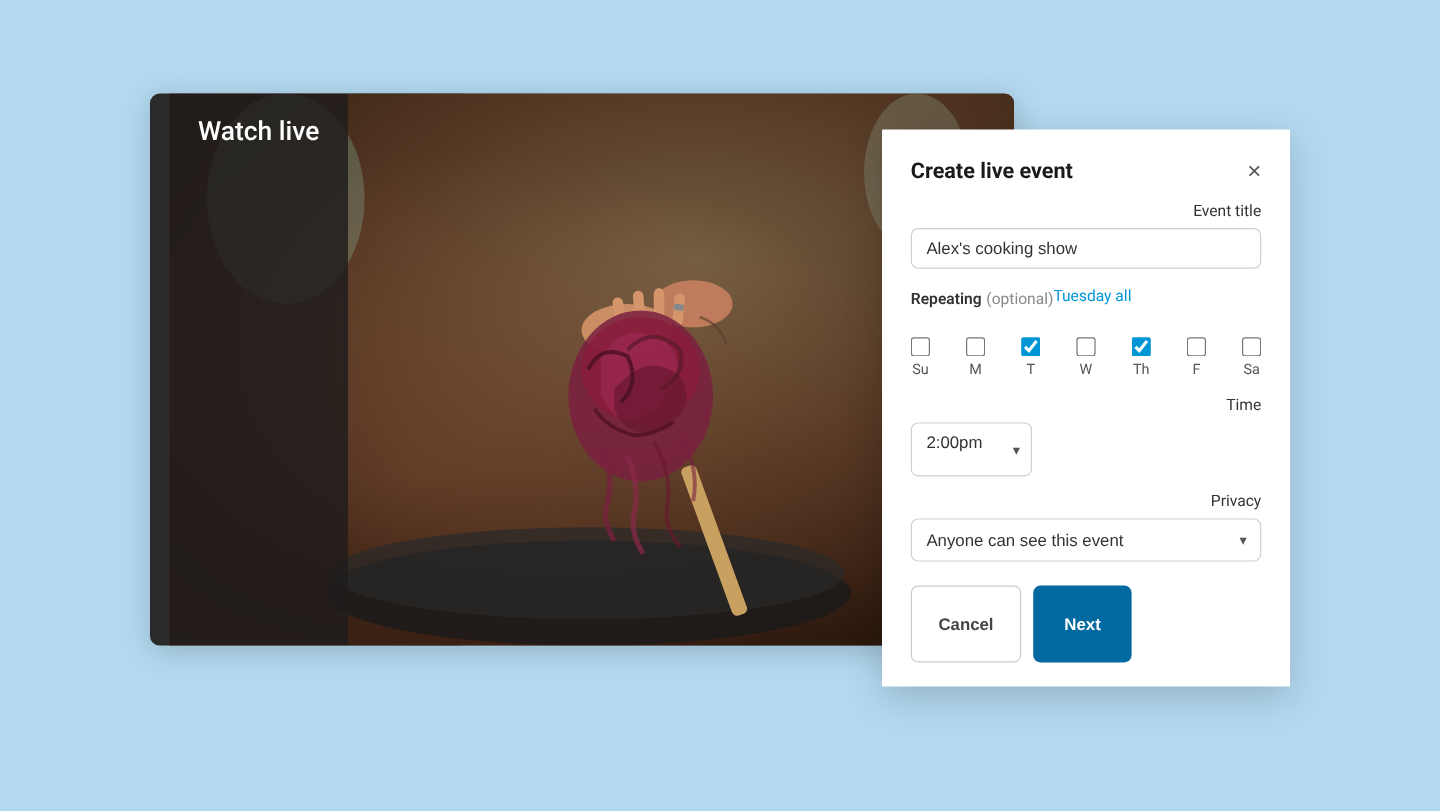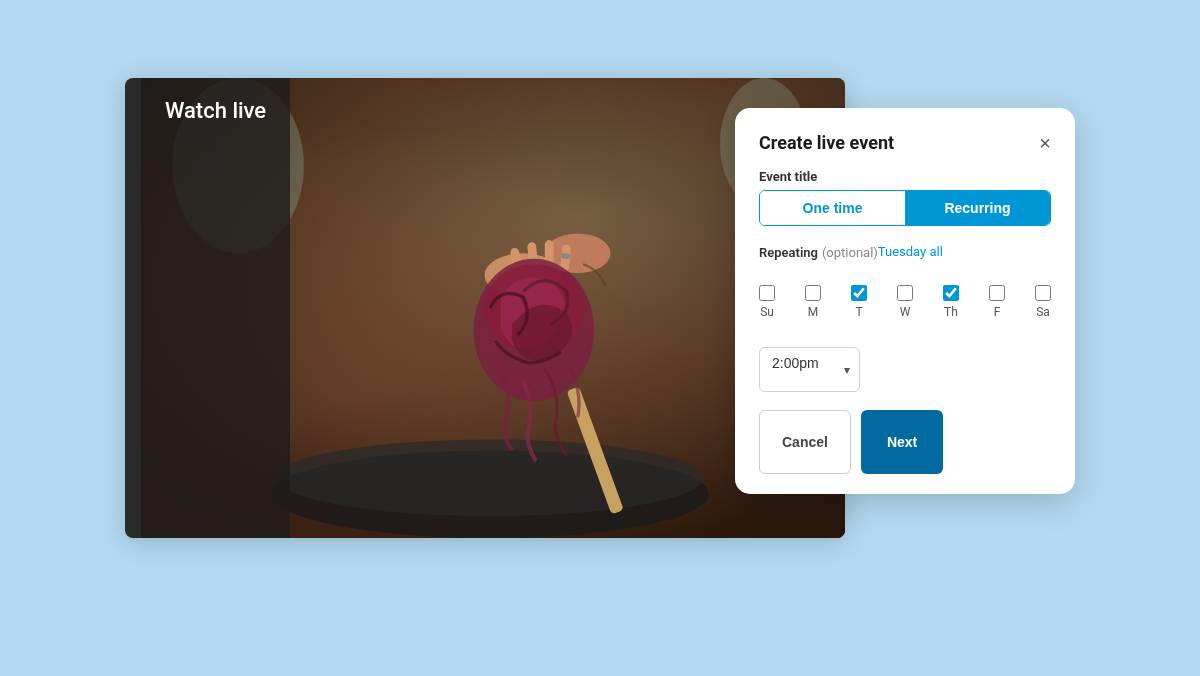--- a/index.html
+++ b/index.html
@@ -94,21 +94,21 @@
       border-radius: 2px;
     }
 
     
     .dialog {
       position: absolute;
       right: 0;
       top: 30px;
       width: 340px;
       background: #fff;
-      border-radius: 15px;
+      border-radius: 1px;
       box-shadow: 0 8px 32px rgba(0,0,0,0.18);
       padding: 24px 24px 20px;
       z-index: 10;
     }
 
     .dialog-header {
       display: flex;
       justify-content: space-between;
       align-items: center;
       margin-bottom: 16px;
@@ -128,23 +128,24 @@
       font-size: 20px;
       line-height: 1;
       padding: 0;
       display: flex;
       align-items: center;
       justify-content: center;
     }
 
     .field-label {
       font-size: 13px;
-      font-weight: 700;
+      font-weight: 400;
       color: #333;
       margin-bottom: 6px;
+      text-align: right;
     }
 
     .text-input {
       width: 100%;
       border: 1.5px solid #d0d0d0;
       border-radius: 6px;
       padding: 8px 12px;
       font-size: 14px;
       color: #333;
       outline: none;
@@ -201,21 +202,21 @@
       font-size: 13px;
       color: #0096d6;
       cursor: pointer;
       text-decoration: none;
     }
 
     .days-row {
       display: flex;
       justify-content: space-between;
       align-items: center;
-      margin-bottom: 28px;
+      margin-bottom: 16px;
     }
 
     .day-item {
       display: flex;
       flex-direction: column;
       align-items: center;
       gap: 4px;
     }
 
     .day-checkbox {
@@ -393,25 +394,22 @@
     </div>
   </div>
 
   <div class="dialog">
     <div class="dialog-header">
       <span class="dialog-title">Create live event</span>
       <button class="close-btn">×</button>
     </div>
 
     <div class="field-label">Event title</div>
-
-    <div class="toggle-group">
-      <button class="toggle-btn inactive">One time</button>
-      <button class="toggle-btn active">Recurring</button>
-    </div>
+    <input class="text-input" type="text" value="Alex's cooking show" style="">
+
 
     <div class="repeating-header">
       <span>
         <span class="repeating-label">Repeating</span>
         <span class="optional-text">(optional)</span>
       </span>
       <a class="select-all-link">Tuesday all</a>
     </div>
 
     <div class="days-row">
@@ -445,31 +443,40 @@
         <input type="checkbox" class="day-checkbox" style="">
         <span class="day-label">F</span>
       </div>
 
       <div class="day-item">
         <input type="checkbox" class="day-checkbox" style="">
         <span class="day-label">Sa</span>
       </div>
     </div>
 
+    <div class="field-label">Time</div>
     <div class="time-select-wrapper">
       <select>
         <option value="12:00am">12:00am</option>
         <option value="1:00pm">1:00pm</option>
         <option value="2:00pm" selected="">2:00pm</option>
         <option value="3:00pm">3:00pm</option>
         <option value="4:00pm">4:00pm</option>
         <option value="5:00pm">5:00pm</option>
         <option value="6:00pm">6:00pm</option>
       </select>
     </div>
 
+    <div class="field-label">Privacy</div>
+    <div class="privacy-select-wrapper">
+      <select>
+        <option value="anyone" selected="">Anyone can see this event</option>
+        <option value="followers">Only followers</option>
+        <option value="me">Only me</option>
+      </select>
+    </div>
 
     <div class="dialog-footer">
       <button class="cancel-btn">Cancel</button>
       <button class="next-btn">Next</button>
     </div>
   </div>
 </div>
 
 </body></html>

